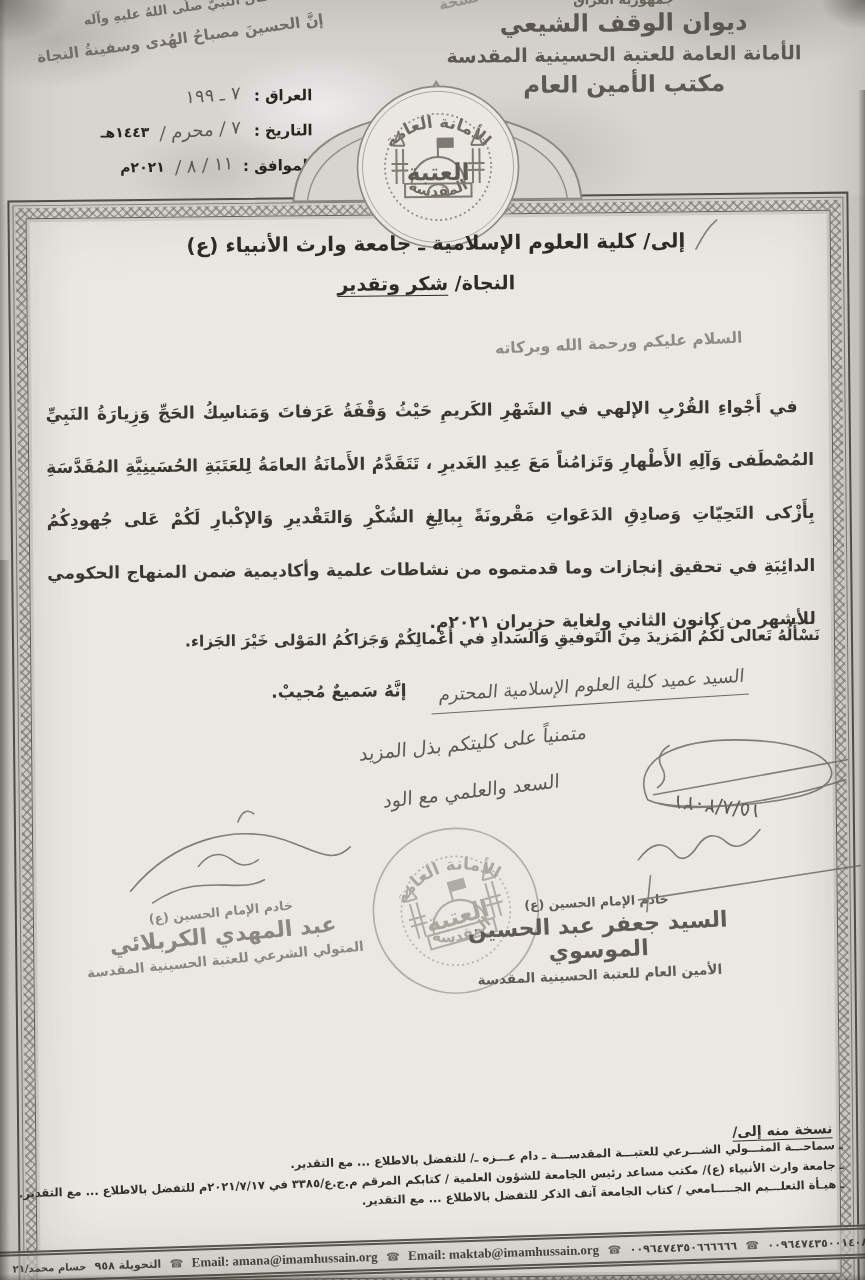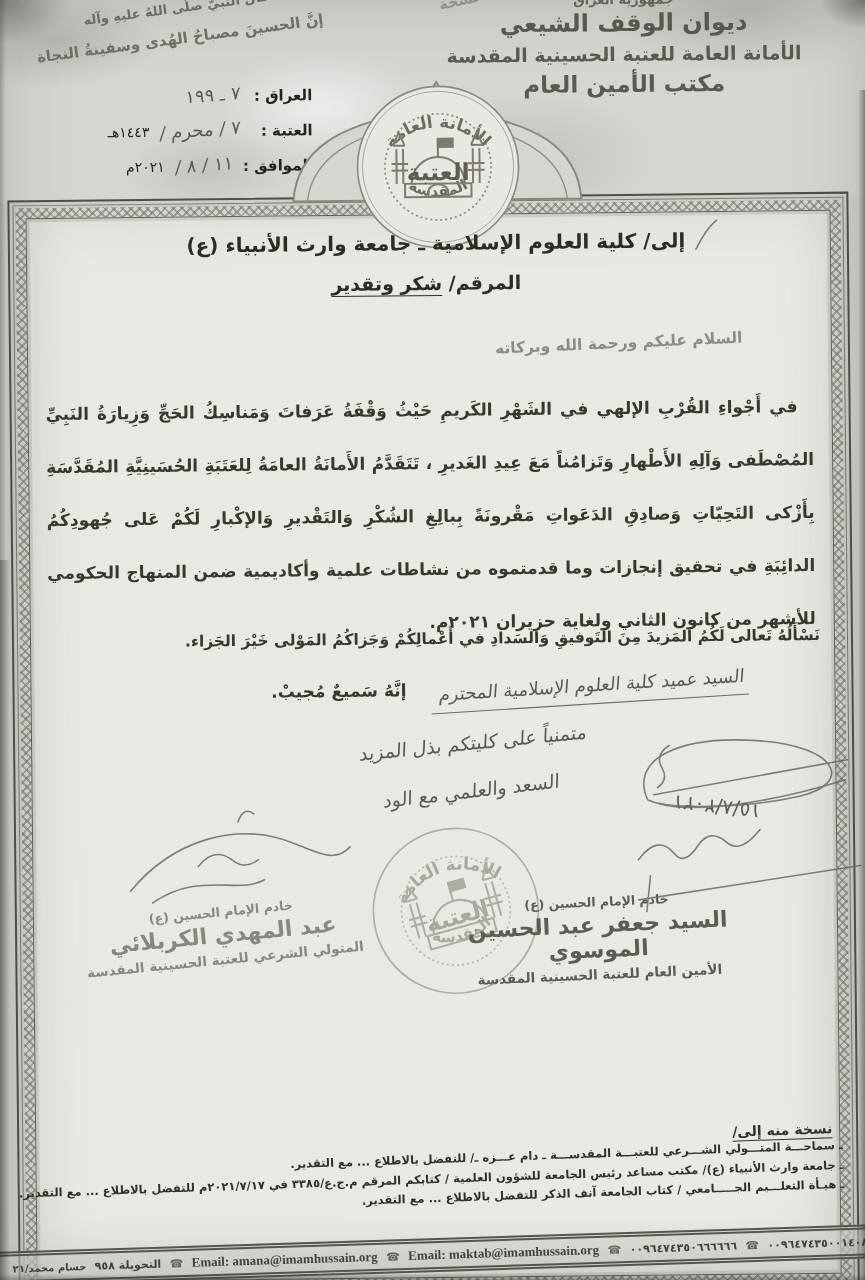--- a/index.html
+++ b/index.html
@@ -28,21 +28,21 @@
   .lh-right .r4{font-size:23px;font-weight:bold;margin-top:6px;letter-spacing:-1px;}
   .hadith{left:45px;top:8px;width:300px;text-align:center;transform:rotate(-7deg);
     color:#747068;direction:rtl;}
   .hadith .h1{font-size:13px;font-weight:bold;}
   .hadith .h2{font-size:15px;font-weight:bold;margin-top:10px;line-height:26px;}
   .fields{left:28px;top:92px;width:300px;direction:rtl;}
   .field-row{display:flex;align-items:baseline;margin-bottom:14px;}
   .field-label{font-size:15px;font-weight:bold;color:#27241f;min-width:62px;}
   .field-hw{font-size:18px;color:#504c45;transform:rotate(-4deg) skewX(-6deg);
     margin:0 10px;white-space:nowrap;}
-  .field-printed{font-size:14px;font-weight:normal;color:#27241f;white-space:nowrap;}
+  .field-printed{font-size:14px;font-weight:bold;color:#27241f;white-space:nowrap;}
 
   
   .frame{left:12px;top:196px;width:841px;height:1100px;border:2.5px solid #514e48;
     background:#cfcdc8;padding:3px;box-sizing:border-box;z-index:1;}
   .frame-band{width:100%;height:100%;box-sizing:border-box;border:1px solid #7d7a72;
     padding:2px;}
   .frame-hatch{width:100%;height:100%;box-sizing:border-box;padding:10px;
     background:
       repeating-linear-gradient(45deg, rgba(118,115,108,.55) 0 2px, transparent 2px 6px),
       repeating-linear-gradient(-45deg, rgba(118,115,108,.55) 0 2px, transparent 2px 6px),
@@ -140,21 +140,21 @@
       <div class="h1">قالَ النبيُّ صلّى اللهُ عليهِ وآله</div>
       <div class="h2">إنَّ الحسينَ مصباحُ الهُدى وسفينةُ النجاة</div>
     </div>
     <div class="abs fields">
       <div class="field-row">
         <span class="field-label">العراق :</span>
         <span class="field-hw hw">٧ ـ ١٩٩</span>
         <span class="field-printed"></span>
       </div>
       <div class="field-row">
-        <span class="field-label">العتبة :</span>
+        <span class="field-label">التاريخ :</span>
         <span class="field-hw hw">٧ / محرم /</span>
         <span class="field-printed">١٤٤٣هـ</span>
       </div>
       <div class="field-row">
         <span class="field-label">الموافق :</span>
         <span class="field-hw hw">١١ / ٨ /</span>
         <span class="field-printed">٢٠٢١م</span>
       </div>
     </div>
   </div>
@@ -222,21 +222,21 @@
       <path d="M46,74 L53,58 L60,74"></path>
       <path d="M140,74 h14 M142,78 v42 M150,78 v42 M136,96 h20 M136,104 h20"></path>
       <path d="M140,74 L147,58 L154,74"></path>
     </g>
     <text x="100" y="116" text-anchor="middle" font-size="28" font-weight="bold" fill="#848077">العتبة</text>
   </svg>
 
   <div class="content">
     <div class="abs to-line">إلى/ كلية العلوم الإسلامية ـ جامعة وارث الأنبياء (ع)</div>
     <div class="abs subject-line">
-      <span>المرقم/ </span>
+      <span>النجاة/ </span>
       <span class="subject-value">شكر وتقدير</span>
     </div>
     <div class="abs salutation">السلام عليكم ورحمة الله وبركاته</div>
     <div class="abs par1">في أَجْواءِ القُرْبِ الإلهي في الشَهْرِ الكَريمِ حَيْثُ وَقْفَةُ عَرَفاتَ وَمَناسِكُ الحَجِّ وَزِيارَةُ النَبِيِّ المُصْطَفى وَآلِهِ الأَطْهارِ وَتَزامُناً مَعَ عِيدِ الغَديرِ ، تَتَقَدَّمُ الأَمانَةُ العامَةُ لِلعَتَبَةِ الحُسَينِيَّةِ المُقَدَّسَةِ بِأَزْكى التَحِيّاتِ وَصادِقِ الدَعَواتِ مَقْرونَةً بِبالِغِ الشُكْرِ وَالتَقْديرِ وَالإكْبارِ لَكُمْ عَلى جُهودِكُمُ الدائِبَةِ في تحقيق إنجازات وما قدمتموه من نشاطات علمية وأكاديمية ضمن المنهاج الحكومي للأشهر من كانون الثاني ولغاية حزيران ٢٠٢١م.</div>
     <div class="abs par2">نَسْأَلُهُ تَعالى لَكُمُ المَزيدَ مِنَ التَوفيقِ وَالسَدادِ في أَعْمالِكُمْ وَجَزاكُمُ المَوْلى خَيْرَ الجَزاء.</div>
     <div class="abs closing-row">
       <span class="hw hw-note1">السيد عميد كلية العلوم الإسلامية المحترم</span>
       <span class="closing-phrase">إنَّهُ سَميعٌ مُجيبْ.</span>
     </div>
     <div class="abs hw hw-note2">متمنياً على كليتكم بذل المزيد</div>

